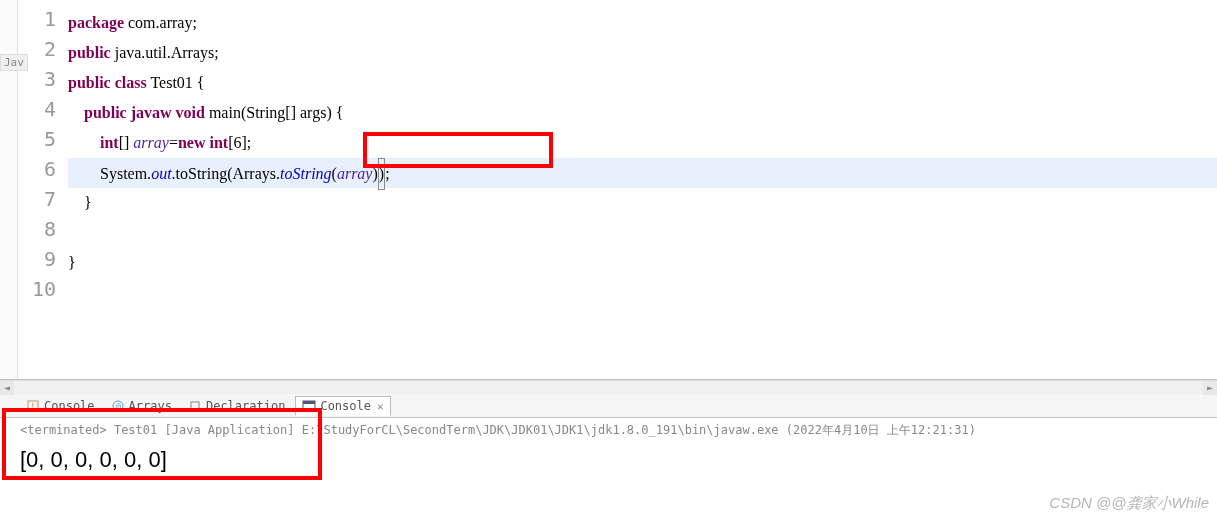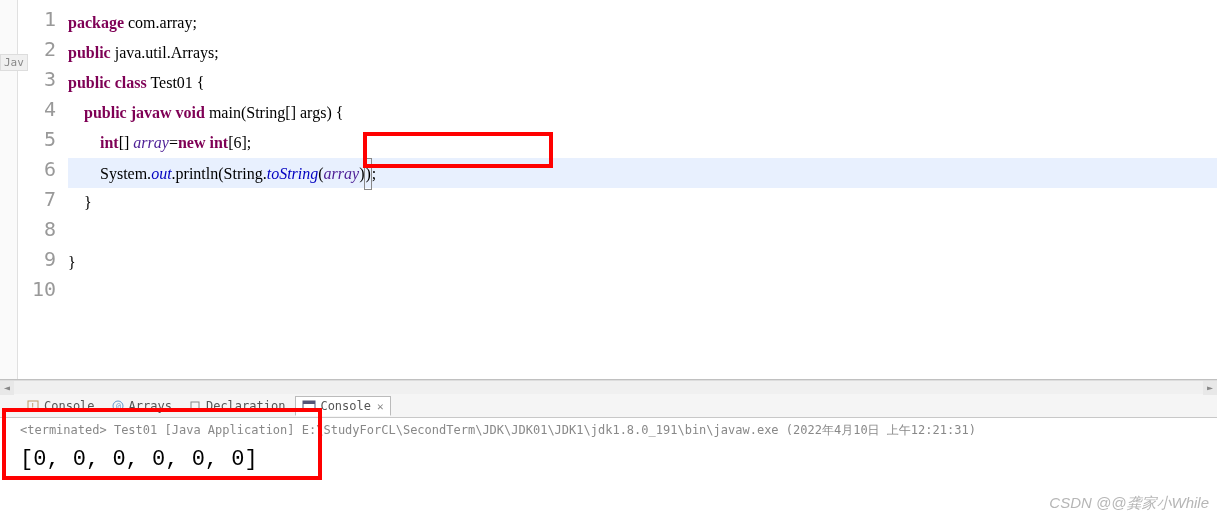--- a/index.html
+++ b/index.html
@@ -22,21 +22,21 @@
 .hscroll .arrow { position: absolute; top: 0; width: 14px; height: 14px; background: #e8e8e8; color: #888; font-size: 10px; text-align: center; line-height: 14px; }
 .hscroll .arrow.l { left: 0; }
 .hscroll .arrow.r { right: 0; }
 .views-bar { display: flex; align-items: center; height: 24px; background: #f5f5f5; border-bottom: 1px solid #c8c8c8; padding-left: 20px; gap: 4px; font-size: 12px; }
 .views-bar .tab { display: flex; align-items: center; gap: 4px; padding: 2px 6px; color: #555; cursor: pointer; }
 .views-bar .tab.active { background: #fff; border: 1px solid #bbb; border-bottom: 1px solid #fff; margin-bottom: -1px; }
 .views-bar .icon { width: 14px; height: 14px; display: inline-flex; align-items: center; justify-content: center; }
 .views-bar .close-x { color: #888; font-size: 11px; margin-left: 2px; }
 .console-area { padding: 4px 20px; font-family: Consolas, monospace; font-size: 14px; }
 .console-status { color: #888; font-size: 12px; margin-bottom: 8px; }
-.console-output { font-size: 22px; font-family: Liberation Mono, monospace; color: #000; }
+.console-output { font-size: 22px; font-family: Liberation Sans, sans-serif; color: #000; }
 .watermark { position: absolute; right: 8px; bottom: 4px; color: rgba(120,120,120,0.55); font-size: 15px; font-family: "Microsoft YaHei", sans-serif; font-style: italic; z-index: 10; }
 .jav-tab { position: absolute; left: 0; top: 54px; font-size: 11px; color: #888; background: #f0f0f0; border: 1px solid #ddd; padding: 1px 3px; }
 </style>
 </head>
 <body>
 
 <div class="jav-tab">Jav</div>
 
 <div class="editor-area">
   <div class="ruler"></div>
@@ -51,21 +51,21 @@
     <div class="ln">8</div>
     <div class="ln">9</div>
     <div class="ln">10</div>
   </div>
   <div class="code">
     <div class="line"><span class="kw">package</span><span class="pl"> com.array;</span></div>
     <div class="line"><span class="kw">public</span><span class="pl"> java.util.Arrays;</span></div>
     <div class="line"><span class="kw">public</span><span> </span><span class="kw">class</span><span class="pl"> Test01 {</span></div>
     <div class="line"><span>    </span><span class="kw">public</span><span> </span><span class="kw">javaw</span><span> </span><span class="kw">void</span><span class="pl"> main(String[] args) {</span></div>
     <div class="line"><span>        </span><span class="kw">int</span><span class="pl">[] </span><span class="itg">array</span><span class="pl">=</span><span class="kw">new</span><span> </span><span class="kw">int</span><span class="pl">[6];</span></div>
-    <div class="line hl"><span class="pl">        System.</span><span class="it">out</span><span class="pl">.println(String.</span><span class="it">toString</span><span class="pl">(</span><span class="itg">array</span><span class="pl">)</span><span class="cursor-box"><span class="pl">)</span></span><span class="pl">;</span></div>
+    <div class="line hl"><span class="pl">        System.</span><span class="it">out</span><span class="pl">.toString(Arrays.</span><span class="it">toString</span><span class="pl">(</span><span class="itg">array</span><span class="pl">)</span><span class="cursor-box"><span class="pl">)</span></span><span class="pl">;</span></div>
     <div class="line"><span class="pl">    }</span></div>
     <div class="line"></div>
     <div class="line"><span class="pl">}</span></div>
     <div class="line"></div>
   </div>
 </div>
 
 <div class="hscroll">
   <div class="arrow l">◄</div>
   <div class="arrow r">►</div>

